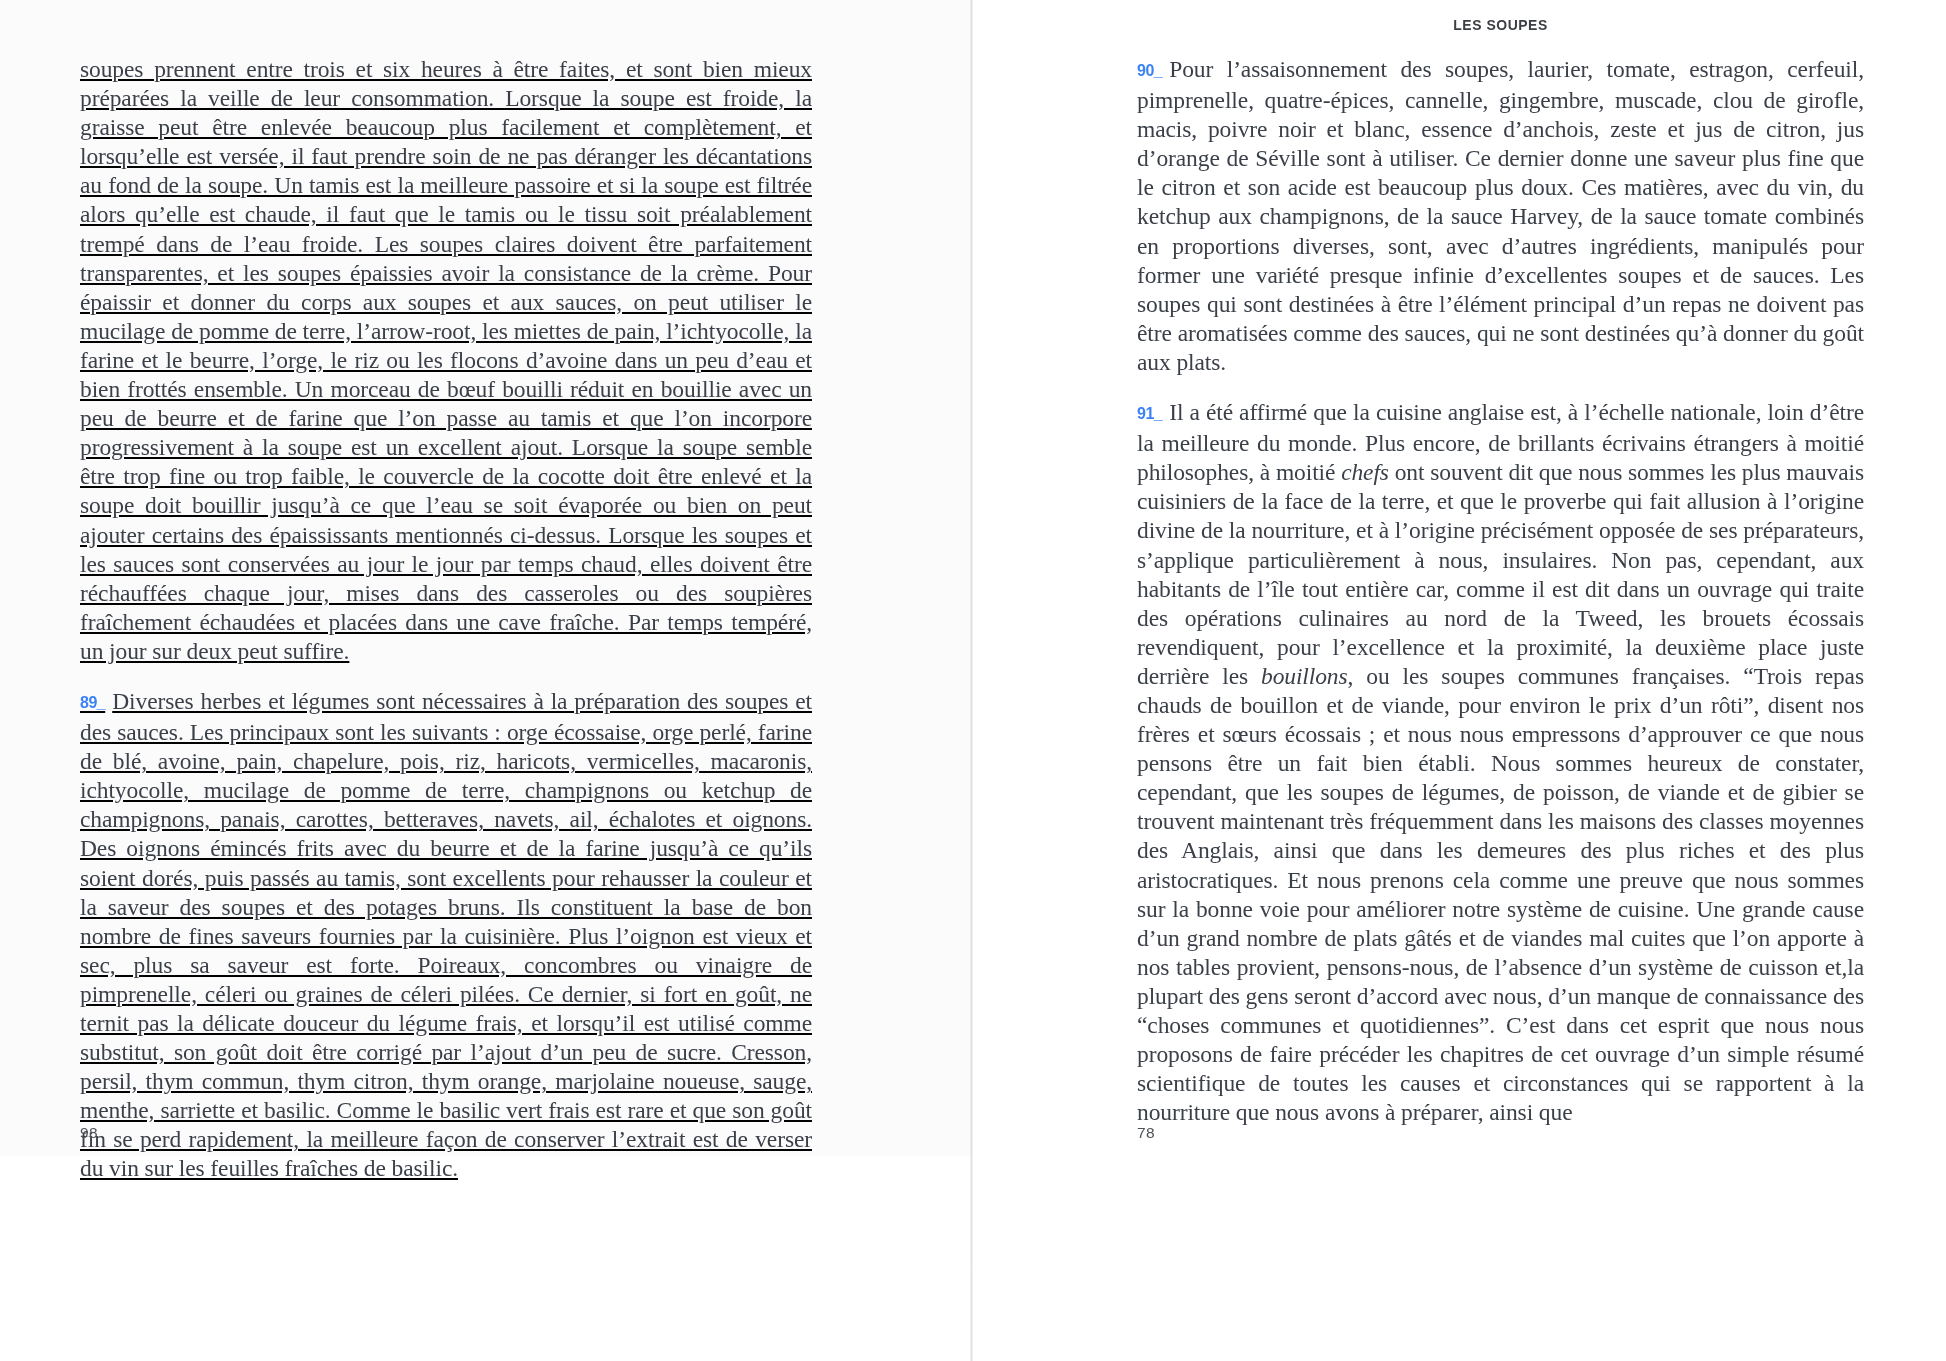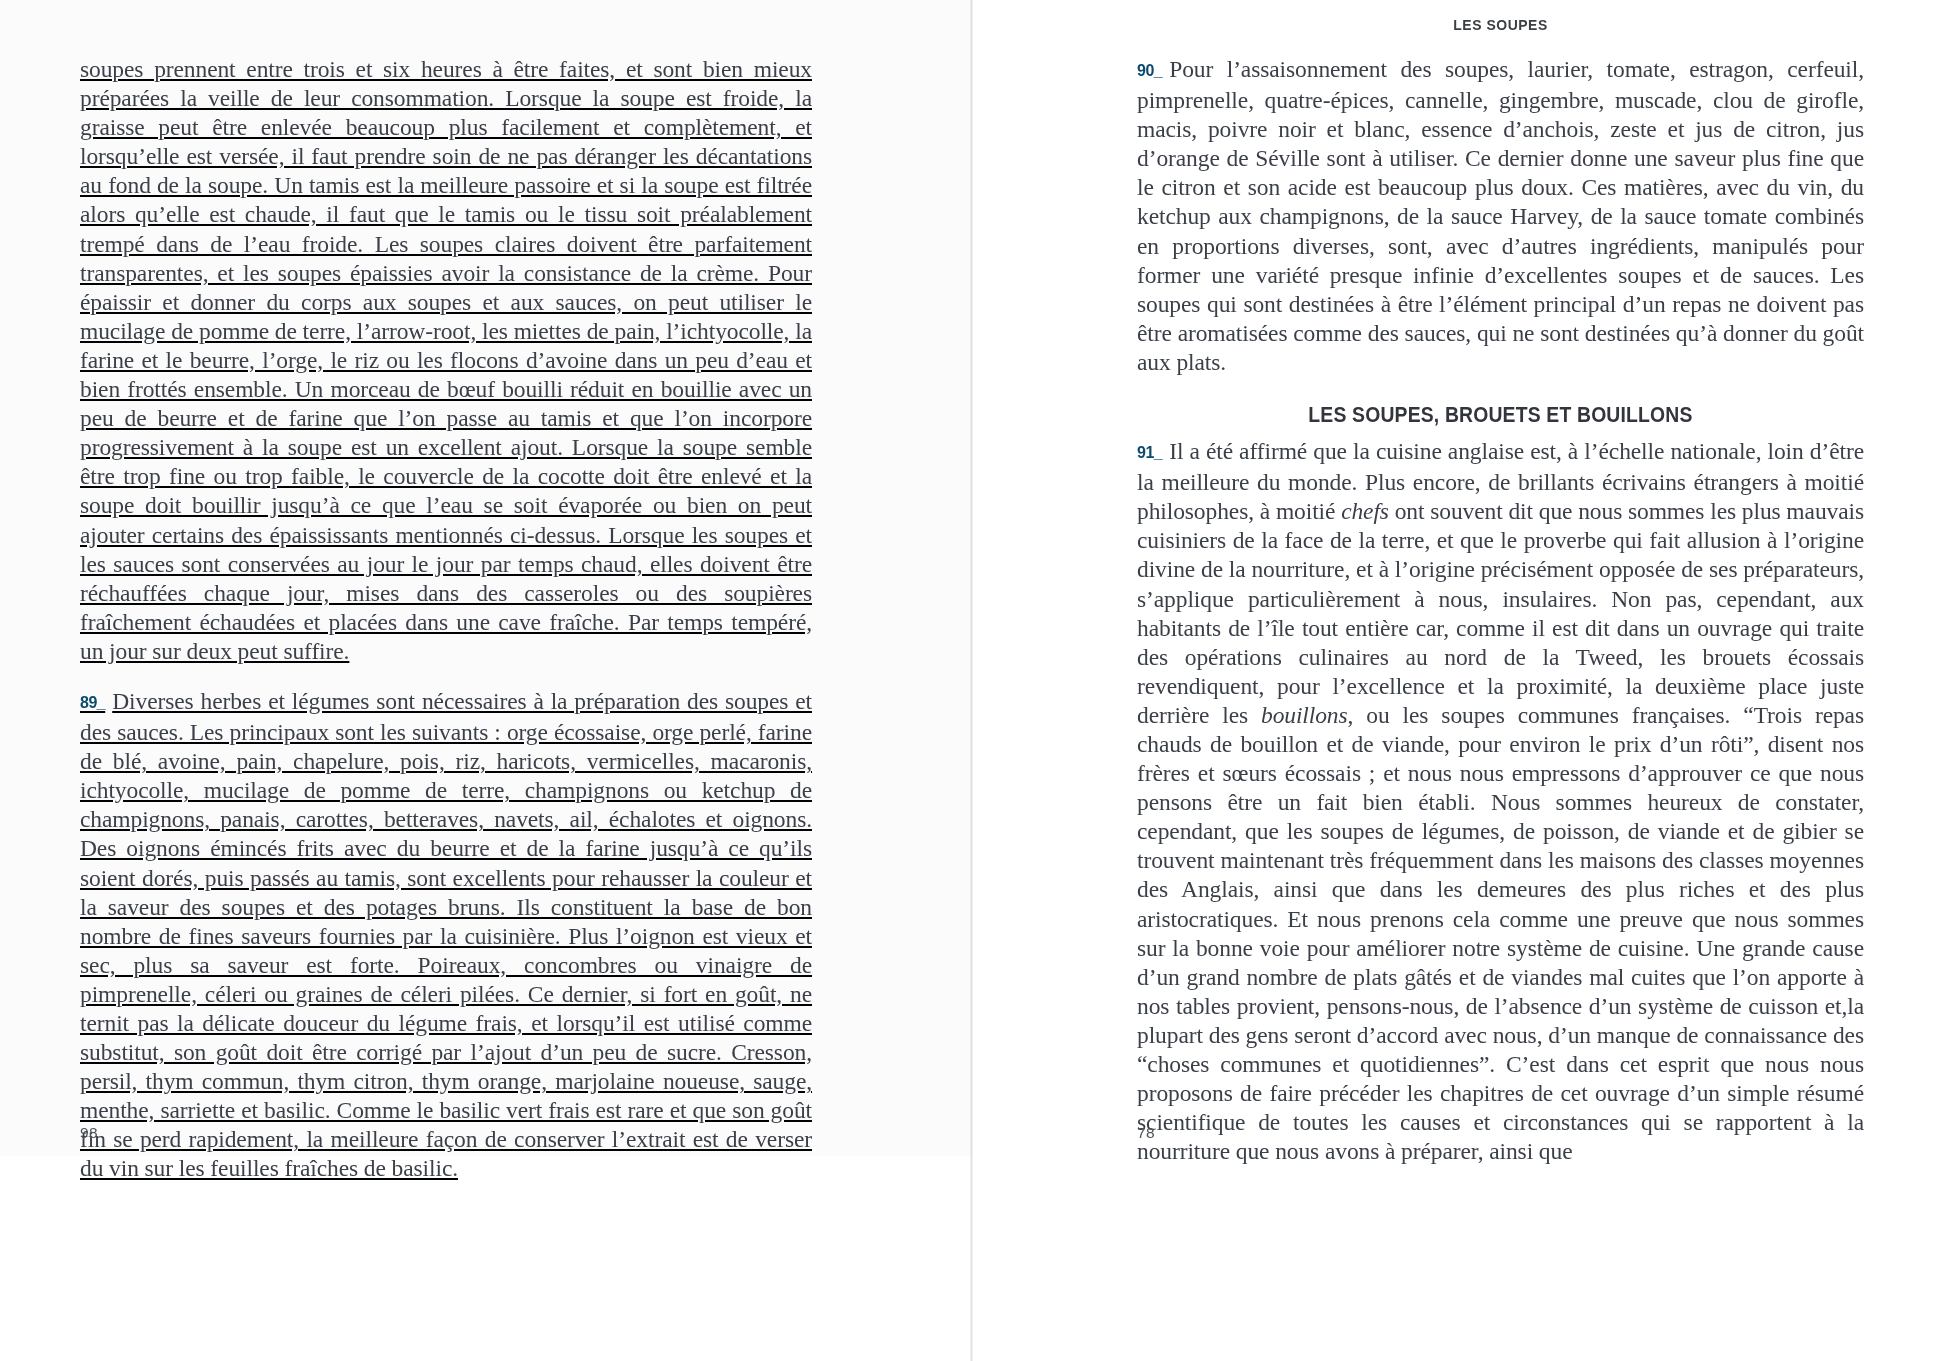--- a/index.html
+++ b/index.html
@@ -50,21 +50,21 @@
     letter-spacing: -0.1px;
   }
   p.body-paragraph:last-child { margin-bottom: 0; }
   .italic { font-style: italic; font-family: Liberation Serif, serif; }
 
   .para-num {
     font-family: "Liberation Sans", sans-serif;
     font-weight: 700;
     font-size: 16px;
     letter-spacing: -0.5px;
-    color: #0c4a6e;
+    color: #3b82f6;
     padding-right: 7px;
     position: relative;
     top: -1px;
   }
 
   .section-heading {
     text-align: center;
     margin: 24px 0 6px 0;
     line-height: 28px;
   }
@@ -119,19 +119,18 @@
   </section>
 
   <div class="gutter"></div>
 
   <section class="page page-right">
     <div class="running-header">
       <span class="condensed">LES SOUPES</span>
     </div>
     <div class="text-col">
         <p class="body-paragraph"><span class="para-num">90_</span><span>Pour l’assaisonnement des soupes, laurier, tomate, estragon, cerfeuil, pimprenelle, quatre-épices, cannelle, gingembre, muscade, clou de girofle, macis, poivre noir et blanc, essence d’anchois, zeste et jus de citron, jus d’orange de Séville sont à utiliser. Ce dernier donne une saveur plus fine que le citron et son acide est beaucoup plus doux. Ces matières, avec du vin, du ketchup aux champignons, de la sauce Harvey, de la sauce tomate combinés en proportions diverses, sont, avec d’autres ingrédients, manipulés pour former une variété presque infinie d’excellentes soupes et de sauces. Les soupes qui sont destinées à être l’élément principal d’un repas ne doivent pas être aromatisées comme des sauces, qui ne sont destinées qu’à donner du goût aux plats.</span></p>
-        <div class="section-heading"><span class="condensed">LES SOUPES, BROUETS ET BOUILLONS</span></div>
         <p class="body-paragraph"><span class="para-num">91_</span><span>Il a été affirmé que la cuisine anglaise est, à l’échelle nationale, loin d’être la meilleure du monde. Plus encore, de brillants écrivains étrangers à moitié philosophes, à moitié </span><span class="italic">chefs</span><span> ont souvent dit que nous sommes les plus mauvais cuisiniers de la face de la terre, et que le proverbe qui fait allusion à l’origine divine de la nourriture, et à l’origine précisément opposée de ses préparateurs, s’applique particulièrement à nous, insulaires. Non pas, cependant, aux habitants de l’île tout entière car, comme il est dit dans un ouvrage qui traite des opérations culinaires au nord de la Tweed, les brouets écossais revendiquent, pour l’excellence et la proximité, la deuxième place juste derrière les </span><span class="italic">bouillons</span><span>, ou les soupes communes françaises. “Trois repas chauds de bouillon et de viande, pour environ le prix d’un rôti”, disent nos frères et sœurs écossais&nbsp;; et nous nous empressons d’approuver ce que nous pensons être un fait bien établi. Nous sommes heureux de constater, cependant, que les soupes de légumes, de poisson, de viande et de gibier se trouvent maintenant très fréquemment dans les maisons des classes moyennes des Anglais, ainsi que dans les demeures des plus riches et des plus aristocratiques. Et nous prenons cela comme une preuve que nous sommes sur la bonne voie pour améliorer notre système de cuisine. Une grande cause d’un grand nombre de plats gâtés et de viandes mal cuites que l’on apporte à nos tables provient, pensons-nous, de l’absence d’un système de cuisson et,la plupart des gens seront d’accord avec nous, d’un manque de connaissance des “choses communes et quotidiennes”. C’est dans cet esprit que nous nous proposons de faire précéder les chapitres de cet ouvrage d’un simple résumé scientifique de toutes les causes et circonstances qui se rapportent à la nourriture que nous avons à préparer, ainsi que</span></p>
       </div>
     <div class="page-number">78</div>
   </section>
 
 </div>
 
 </body></html>

